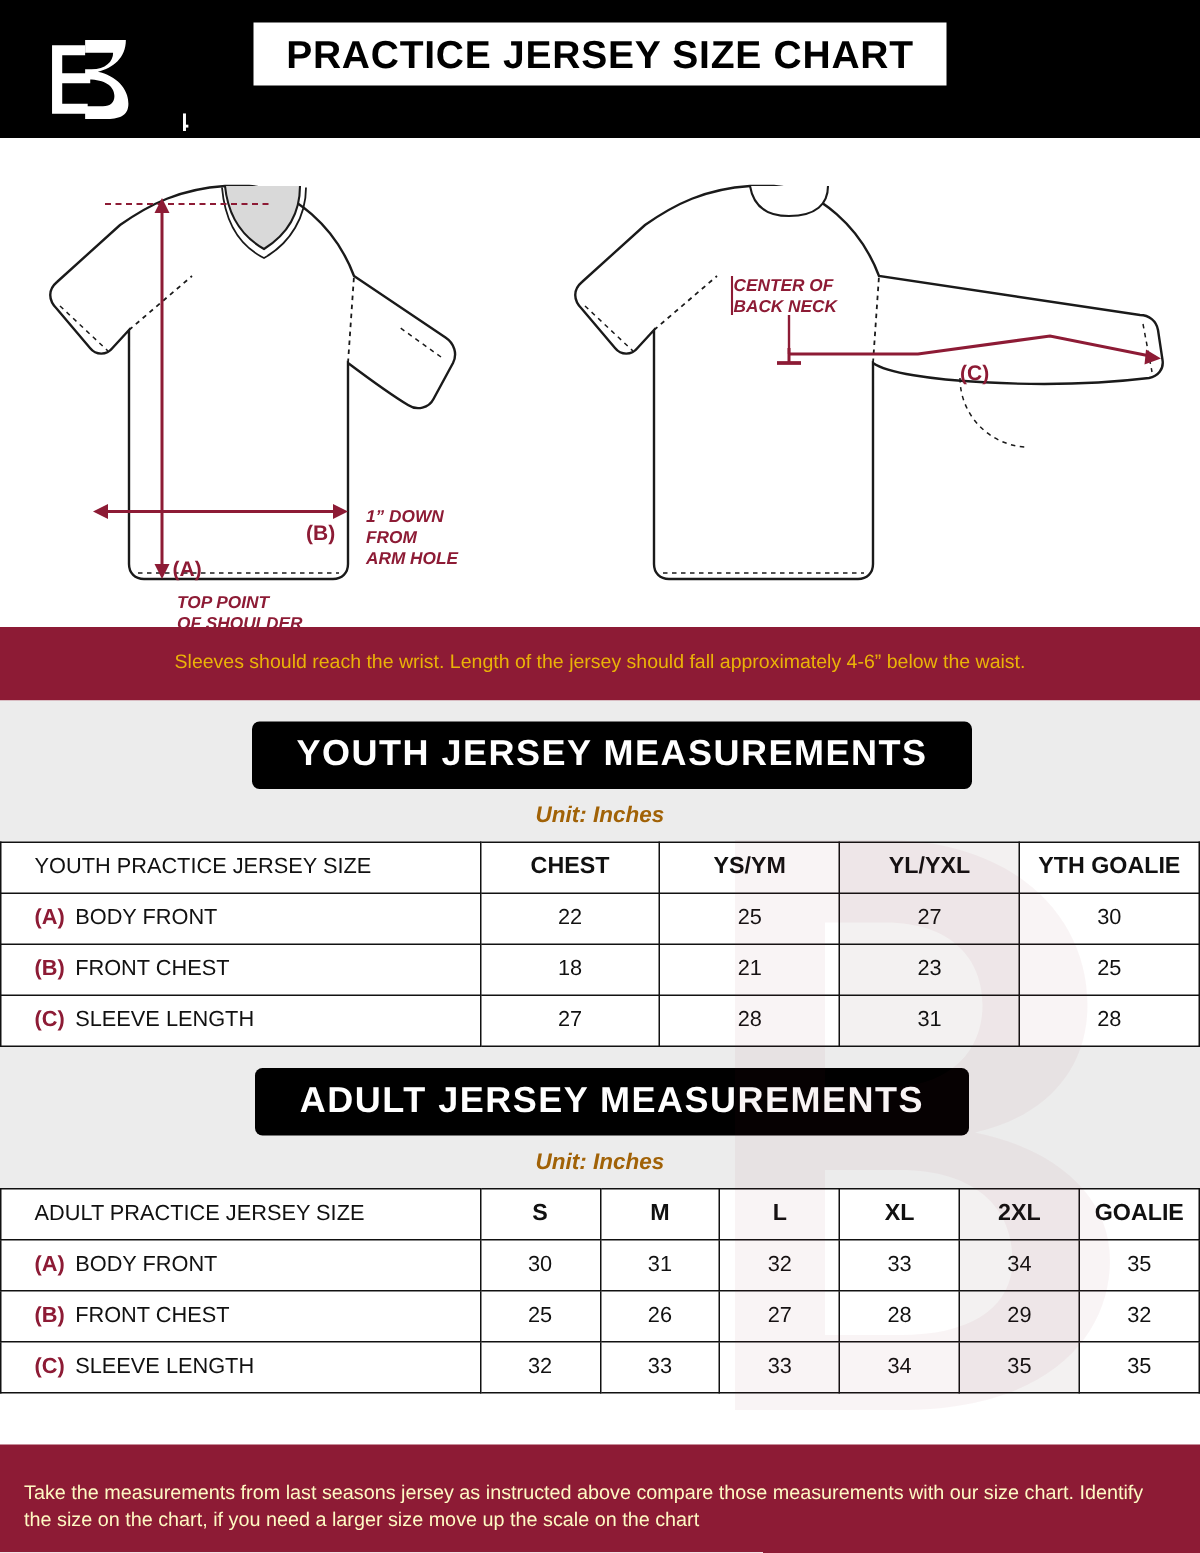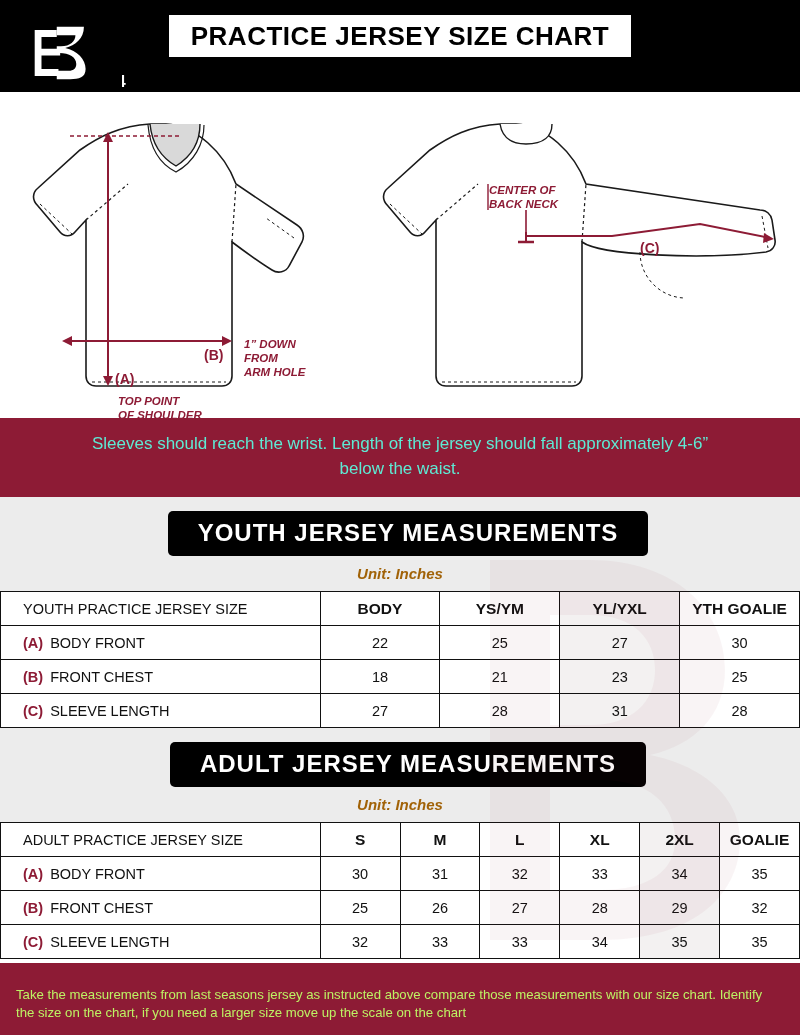--- a/index.html
+++ b/index.html
@@ -79,23 +79,23 @@
     position: relative;
     height: 326px;
     background: #ffffff;
     border-bottom: 0;
   }
   .diagram svg { display: block; }
 
   
   .note {
     background: #8d1b35;
-    color: #5eead4;
+    color: #eab308;
     text-align: center;
-    font-size: 17px;
+    font-size: 13px;
     line-height: 1.45;
     padding: 14px 70px 16px 70px;
   }
 
   
   .section {
     background: #ececec;
     padding-top: 14px;
   }
   .section-title-wrap {
@@ -167,21 +167,21 @@
     padding-left: 26px;
   }
   .footer-brand-name {
     font-size: 13px;
     letter-spacing: 3px;
     font-weight: bold;
   }
   .footer-text {
     flex: 1;
     background: #8d1b35;
-    color: #bef264;
+    color: #fef9c3;
     font-size: 13.2px;
     line-height: 1.35;
     padding: 9px 16px 0 16px;
     display: flex;
     align-items: center;
   }
 
   
   .watermark {
     position: absolute;
@@ -289,21 +289,21 @@
       <colgroup>
         <col style="width:40%">
           <col style="width:15%">
           <col style="width:15%">
           <col style="width:15%">
           <col style="width:15%">
       </colgroup>
       <thead>
         <tr>
           <th class="row-head">YOUTH PRACTICE JERSEY SIZE</th>
-          <th class="size-col">BODY</th>
+          <th class="size-col">CHEST</th>
           <th class="size-col">YS/YM</th>
           <th class="size-col alt-col">YL/YXL</th>
           <th class="size-col">YTH GOALIE</th>
         </tr>
       </thead>
       <tbody>
         <tr>
           <td class="row-head"><span class="tag">(A)</span><span>BODY FRONT</span></td>
           <td>22</td>
           <td>25</td>

